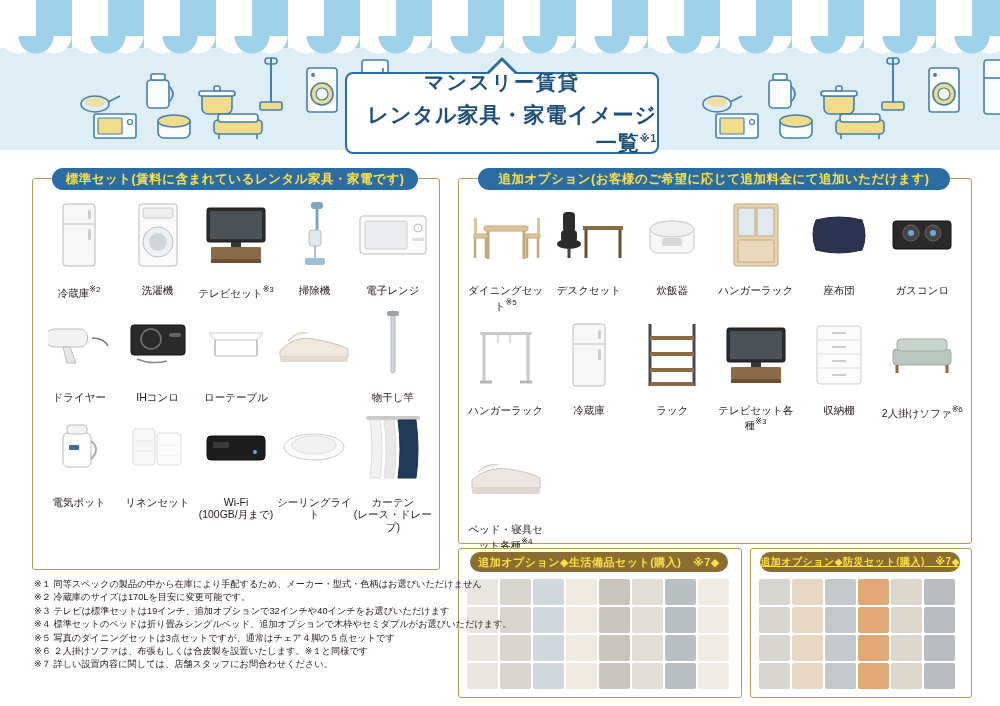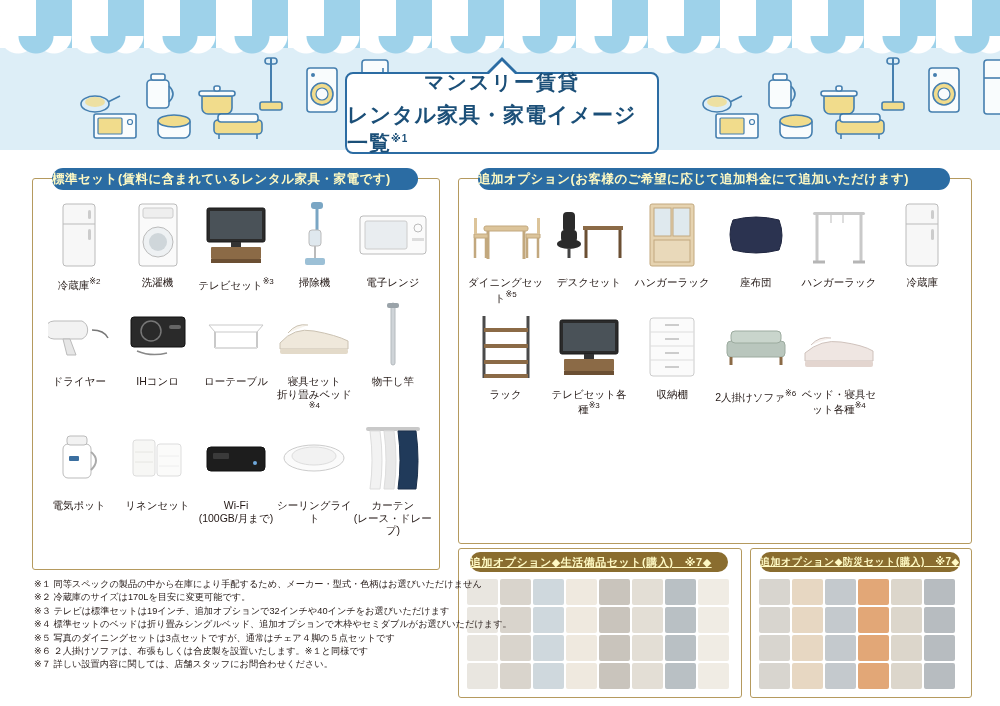--- a/index.html
+++ b/index.html
@@ -45,59 +45,59 @@
     content:"";position:absolute;left:50%;top:-17px;margin-left:-17px;
     width:0;height:0;border-left:17px solid transparent;border-right:17px solid transparent;
     border-bottom:17px solid #2b6ca3;
   }
   .title-bubble:after{
     content:"";position:absolute;left:50%;top:-13px;margin-left:-14px;
     width:0;height:0;border-left:14px solid transparent;border-right:14px solid transparent;
     border-bottom:14px solid #ffffff;
   }
   .title-l1{font-size:20px;font-weight:bold;letter-spacing:2px;color:#1b4f78;}
-  .title-l2{font-size:21px;font-weight:bold;letter-spacing:1px;color:#1b4f78;margin-top:5px;}
+  .title-l2{font-size:21px;font-weight:bold;letter-spacing:1px;color:#1b4f78;margin-top:5px;text-align:right;}
   .title-l2 sup{font-size:10px;}
   .icon-row{position:absolute;top:54px;display:flex;gap:16px;align-items:flex-end;z-index:2;}
   .icon-row.left{left:78px;}
   .icon-row.right{left:700px;}
   .hicon{opacity:.85;}
   .hicon svg{display:block;}
 
   
   .panel{
     position:absolute;border:1px solid #b59a5e;background:#ffffff;border-radius:3px;
   }
   .panel-title{
     position:absolute;height:22px;line-height:22px;
-    background:#2b6ca3;color:#fef9c3;font-size:12.5px;font-weight:bold;
-    border-radius:11px;white-space:nowrap;letter-spacing:.5px;
+    background:#2b6ca3;color:#fde047;font-size:12.5px;font-weight:bold;
+    border-radius:11px;text-align:center;white-space:nowrap;letter-spacing:.5px;
     z-index:3;
   }
-  .panel-title.gold{background:#8a6d2f;text-decoration:underline;}
+  .panel-title.gold{background:#8a6d2f;}
   .panel-title.gold2{background:#8a6d2f;}
 
   #standard-panel{left:32px;top:178px;width:406px;height:390px;}
   #standard-title{left:52px;top:168px;width:366px;}
   #option-panel{left:458px;top:178px;width:512px;height:364px;}
   #option-title{left:478px;top:168px;width:472px;}
   #living-panel{left:458px;top:548px;width:282px;height:148px;}
   #living-title{left:470px;top:552px;width:258px;height:20px;line-height:20px;font-size:11px;}
   #bousai-panel{left:750px;top:548px;width:220px;height:148px;}
   #bousai-title{left:760px;top:552px;width:200px;height:20px;line-height:20px;font-size:10px;text-decoration:underline;}
 
   
   .grid{position:absolute;display:grid;}
   #std-grid{left:40px;top:196px;width:392px;grid-template-columns:repeat(5,1fr);row-gap:4px;}
   #opt-grid{left:464px;top:196px;width:500px;grid-template-columns:repeat(6,1fr);row-gap:4px;}
   .item{display:flex;flex-direction:column;align-items:center;justify-content:flex-start;}
   .thumb{width:100%;height:78px;display:flex;align-items:center;justify-content:center;}
   .thumb svg{display:block;}
   .caption{
-    font-size:10.5px;line-height:12.5px;text-align:center;margin-top:2px;
+    font-size:10.5px;line-height:12.5px;text-align:center;margin-top:10px;
     color:#231815;white-space:pre-line;
   }
   .caption sup{font-size:8px;}
 
   
   .cluster{position:absolute;display:flex;flex-wrap:wrap;align-content:flex-start;}
   #living-cluster{left:466px;top:578px;width:266px;height:112px;}
   #bousai-cluster{left:758px;top:578px;width:204px;height:112px;}
   .ph{border-radius:2px;}
 
@@ -351,22 +351,20 @@
       <div class="caption">ローテーブル</div>
     </div>
     <div class="item">
       <div class="thumb">
         <svg width="76" height="50" viewBox="0 0 76 50">
           <path d="M4 34 q14 -16 34 -12 q22 4 34 10 v8 h-68 z" fill="#efe8db" stroke="#cbc2b2"></path>
           <path d="M12 24 q8 -10 20 -8" fill="#f7f3ec" stroke="#cbc2b2"></path>
           <rect x="4" y="40" width="68" height="5" rx="2" fill="#e3dac9"></rect>
         </svg>
       </div>
-      <div class="caption">寝具セット
-折り畳みベッド<sup>※4</sup></div>
     </div>
     <div class="item">
       <div class="thumb">
         <svg width="26" height="66" viewBox="0 0 26 66">
           <rect x="11" y="2" width="4" height="62" rx="2" fill="#cfd4d8" stroke="#b4babe"></rect>
           <rect x="7" y="2" width="12" height="5" rx="2" fill="#9aa3a9"></rect>
         </svg>
       </div>
       <div class="caption">物干し竿</div>
     </div>
@@ -452,36 +450,58 @@
           <ellipse cx="16" cy="40" rx="12" ry="5" fill="#2b2b2b"></ellipse>
           <rect x="8" y="26" width="16" height="12" rx="4" fill="#2b2b2b"></rect>
           <rect x="10" y="8" width="12" height="20" rx="4" fill="#2b2b2b"></rect>
           <path d="M16 44 v10" stroke="#444" stroke-width="3"></path>
         </svg>
       </div>
       <div class="caption">デスクセット</div>
     </div>
     <div class="item">
       <div class="thumb">
+        <svg width="56" height="50" viewBox="0 0 56 50">
+          <path d="M6 20 h44 v16 a7 7 0 0 1 -7 7 h-30 a7 7 0 0 1 -7 -7 z" fill="#f7f7f7" stroke="#c4c4c4"></path>
+          <ellipse cx="28" cy="19" rx="22" ry="8" fill="#efefef" stroke="#c4c4c4"></ellipse>
+          <rect x="18" y="28" width="20" height="8" rx="2" fill="#d8d8d8"></rect>
+        </svg>
+      </div>
+      <div class="caption">炊飯器</div>
+    </div>
+    <div class="item">
+      <div class="thumb">
         <svg width="56" height="66" viewBox="0 0 56 66">
           <rect x="6" y="2" width="44" height="62" rx="2" fill="#e6d3b0" stroke="#c2a87e"></rect>
           <rect x="10" y="6" width="17" height="28" fill="#dfe9ee" stroke="#c2a87e"></rect>
           <rect x="29" y="6" width="17" height="28" fill="#dfe9ee" stroke="#c2a87e"></rect>
           <rect x="10" y="38" width="36" height="22" fill="#e9d9ba" stroke="#c2a87e"></rect>
         </svg>
       </div>
       <div class="caption">ハンガーラック</div>
     </div>
     <div class="item">
       <div class="thumb">
         <svg width="62" height="50" viewBox="0 0 62 50">
           <path d="M8 10 q23 -6 46 0 q6 16 0 30 q-23 6 -46 0 q-6 -16 0 -30 z" fill="#2b3350" stroke="#1f2640"></path>
         </svg>
       </div>
       <div class="caption">座布団</div>
+    </div>
+    <div class="item">
+      <div class="thumb">
+        <svg width="66" height="44" viewBox="0 0 66 44">
+          <rect x="4" y="8" width="58" height="28" rx="3" fill="#2a2a2a" stroke="#111"></rect>
+          <circle cx="22" cy="20" r="8" fill="#444" stroke="#666"></circle>
+          <circle cx="44" cy="20" r="8" fill="#444" stroke="#666"></circle>
+          <circle cx="22" cy="20" r="3" fill="#6fa8dc"></circle>
+          <circle cx="44" cy="20" r="3" fill="#6fa8dc"></circle>
+        </svg>
+      </div>
+      <div class="caption">ガスコンロ</div>
     </div>
     <div class="item">
       <div class="thumb">
         <svg width="60" height="66" viewBox="0 0 60 66">
           <rect x="4" y="10" width="52" height="3" rx="1.5" fill="#c9c9c9"></rect>
           <path d="M8 10 v50 M52 10 v50" stroke="#c9c9c9" stroke-width="3"></path>
           <path d="M4 60 h12 M44 60 h12" stroke="#b5b5b5" stroke-width="3"></path>
           <path d="M22 13 v8 M34 13 v8" stroke="#ddd" stroke-width="2"></path>
         </svg>
       </div>

